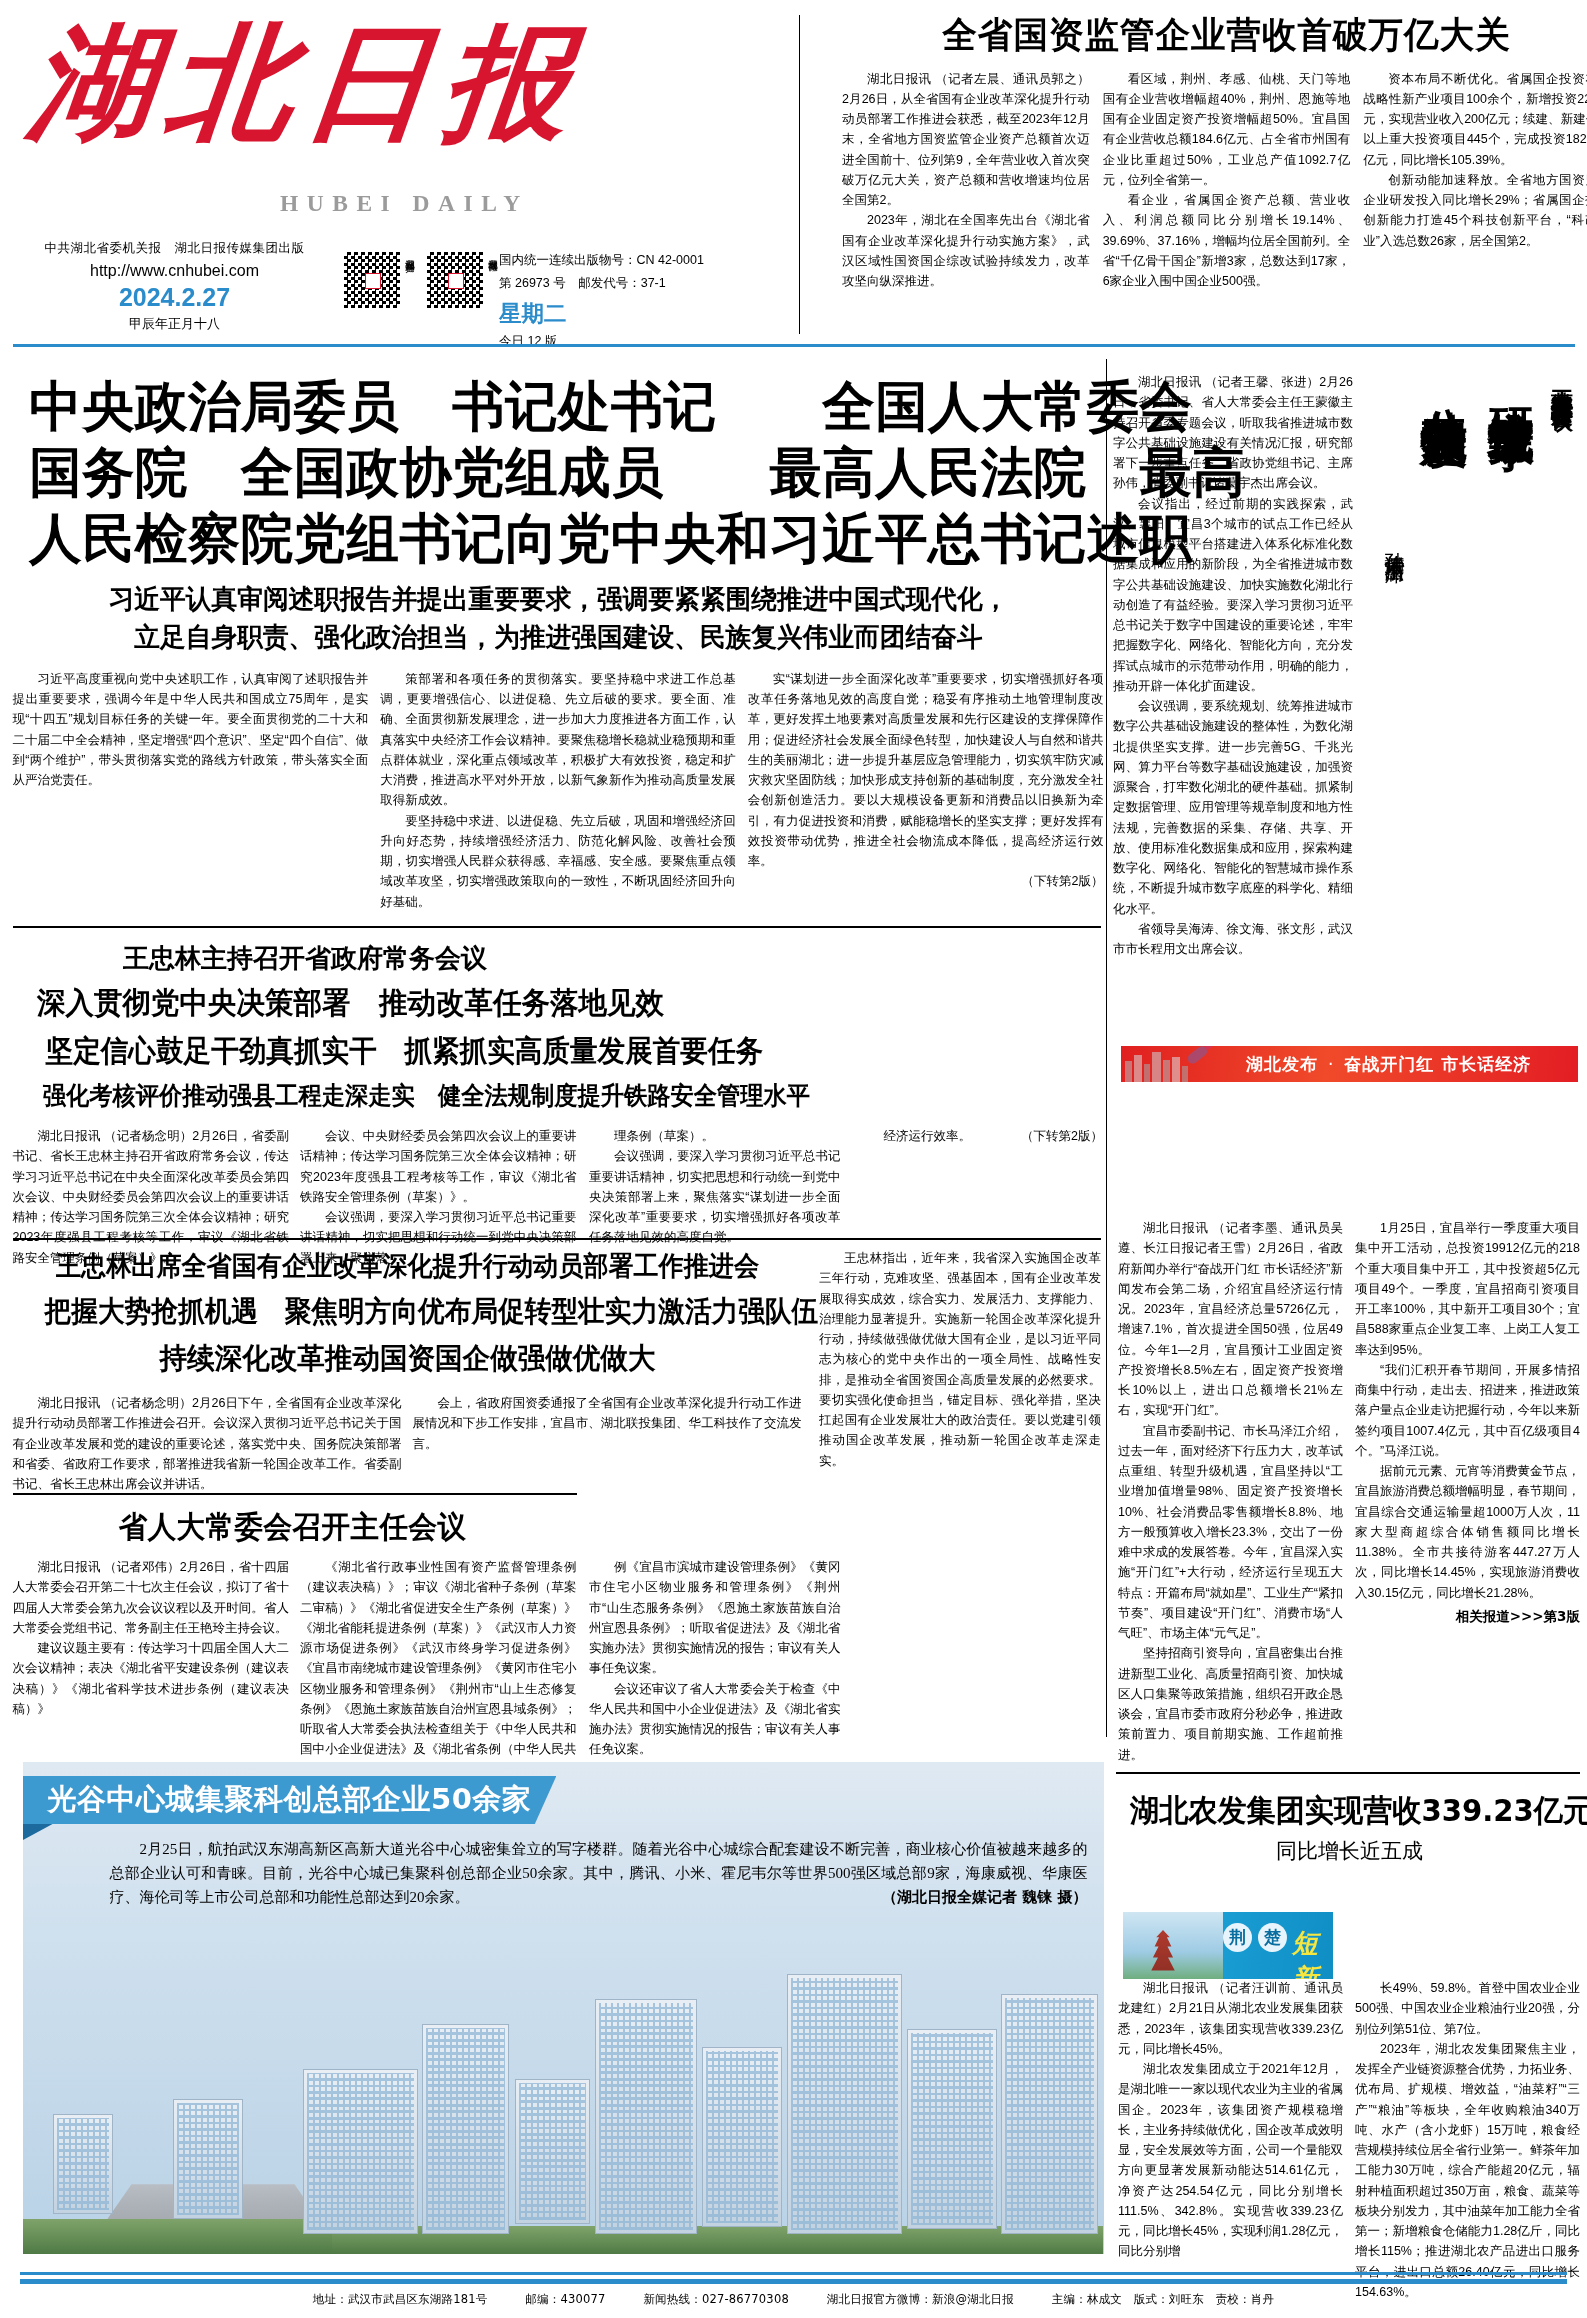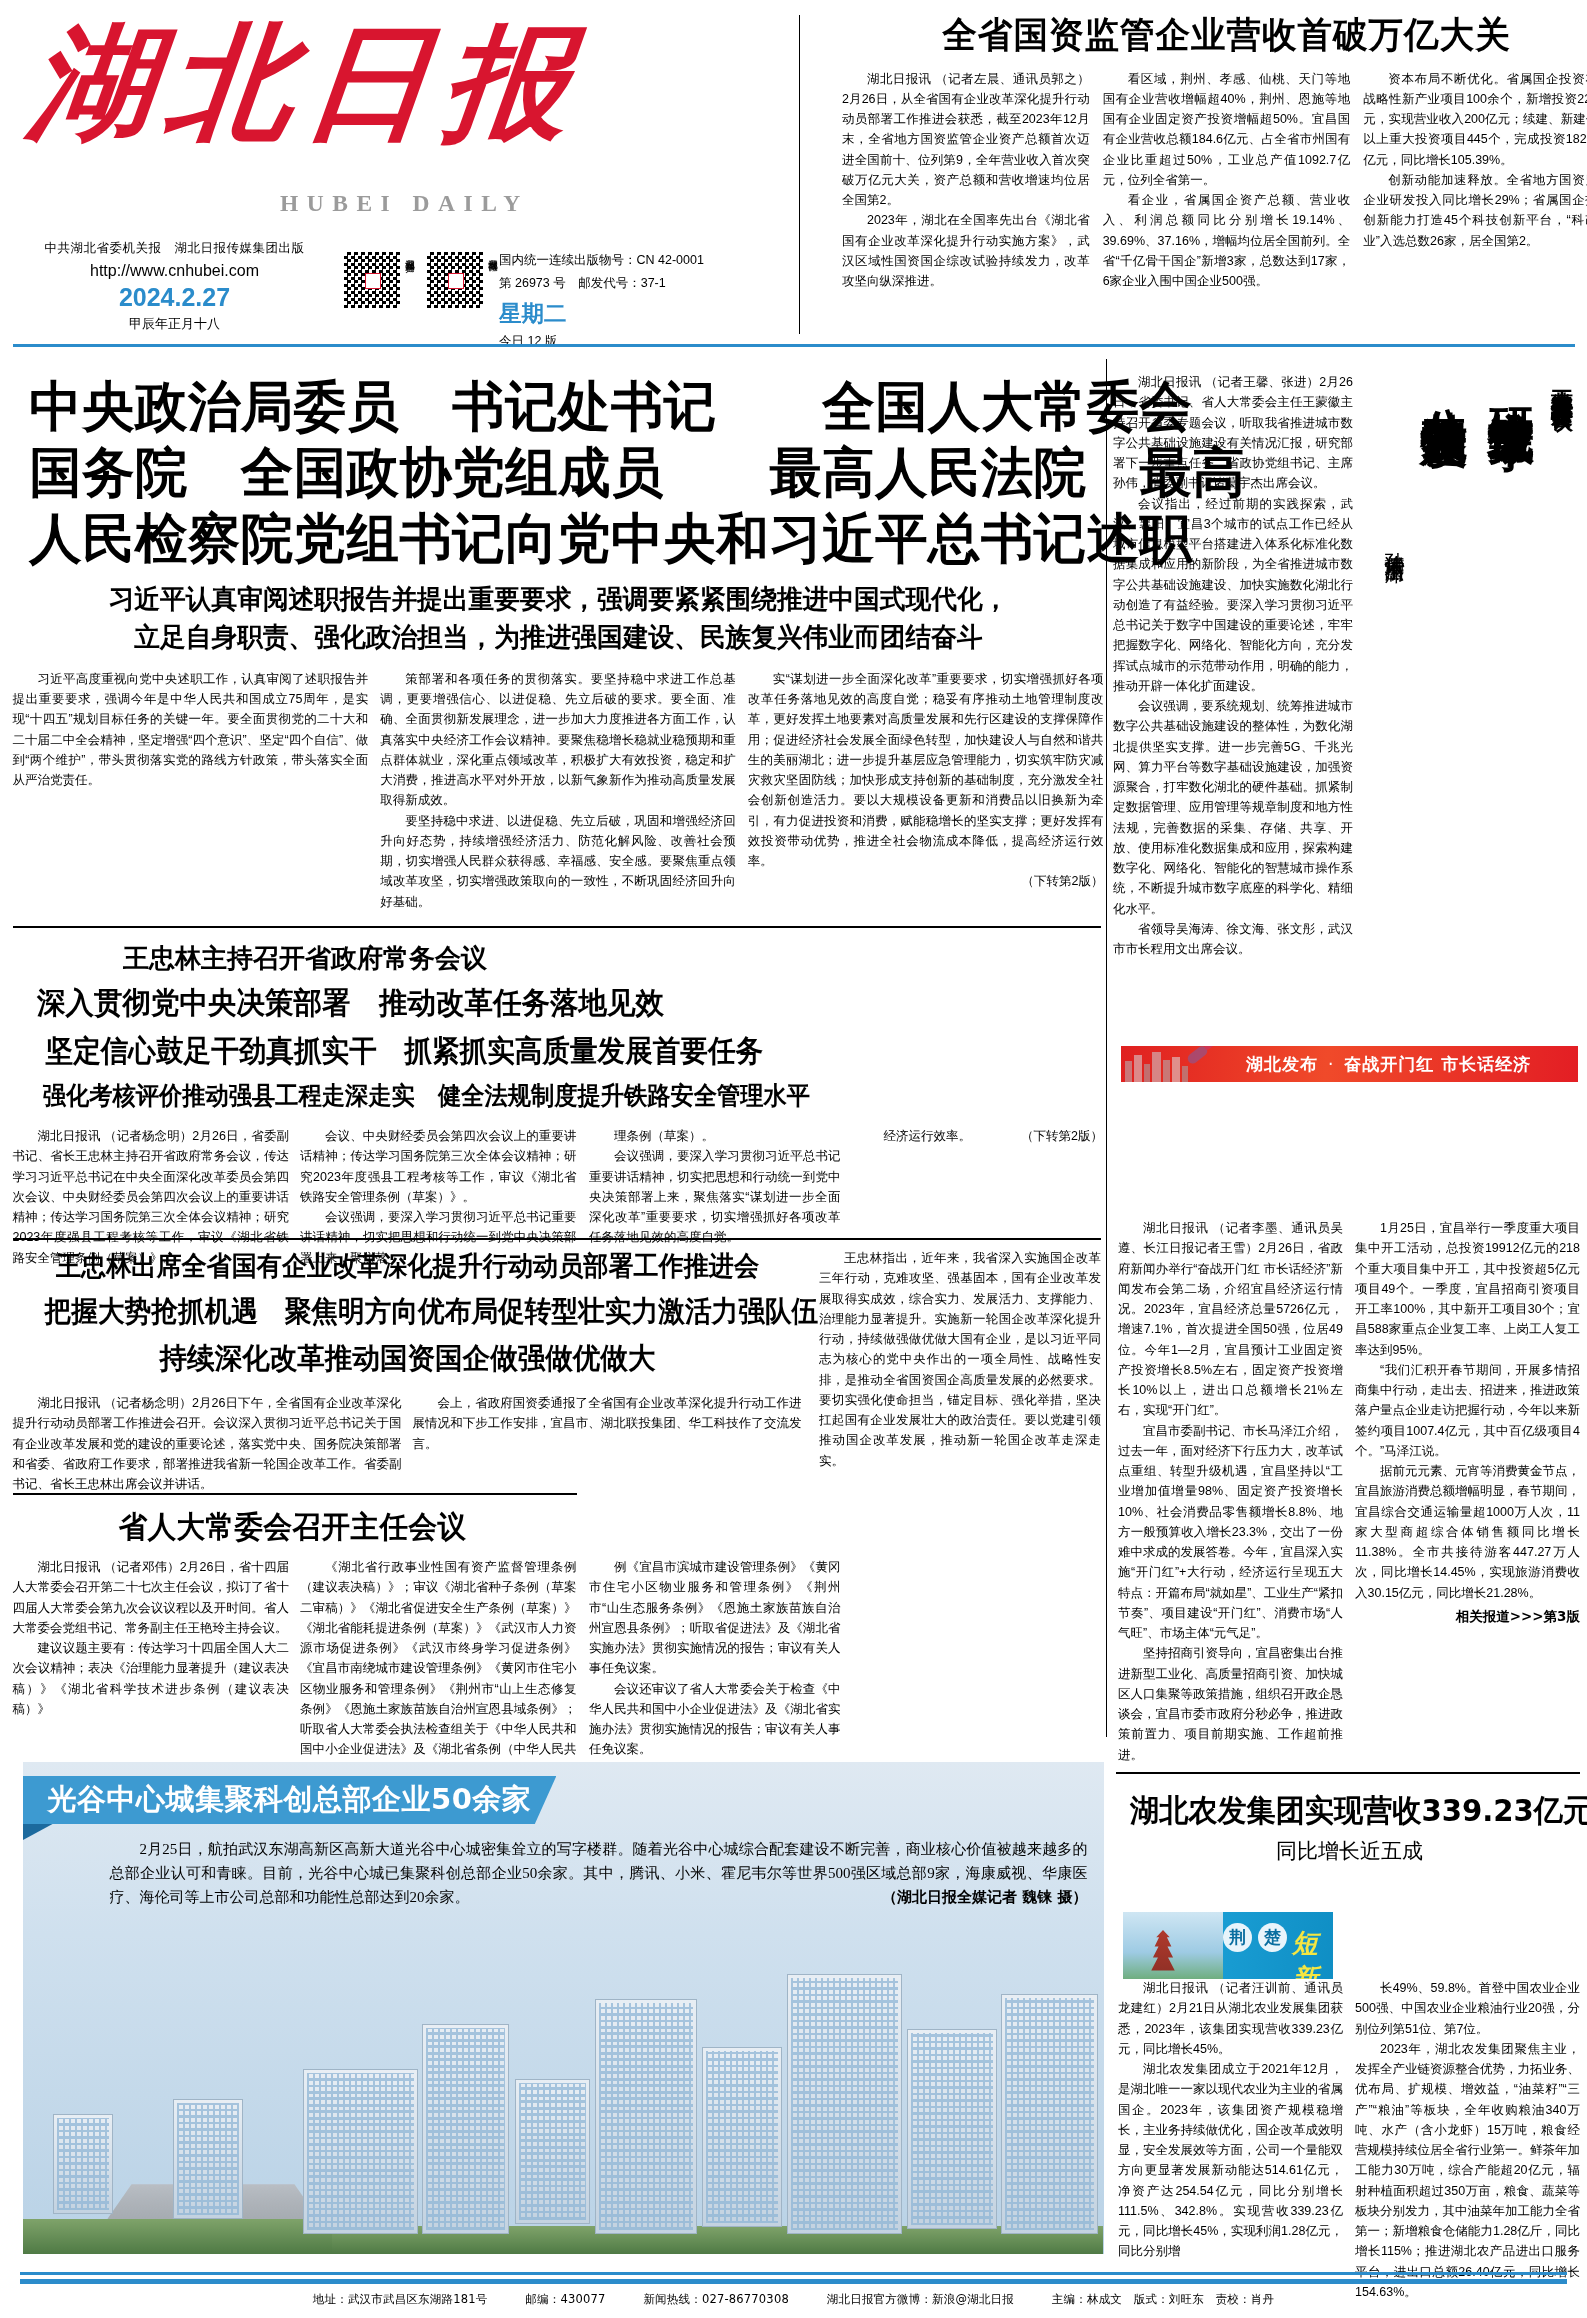--- a/index.html
+++ b/index.html
@@ -356,21 +356,21 @@
 
   <div class="hr-thin" style="left:12.5px;top:1493px;width:564px;height:1.5px;"></div>
 
   <div class="rendahead">
     <div class="rd-title">省人大常委会召开主任会议</div>
   </div>
 
   <div style="position:absolute;left:12.5px;top:1557px;width:564px;display:flex;gap:11px">
     <div class="bt" style="flex:1">
       <p>湖北日报讯 （记者邓伟）2月26日，省十四届人大常委会召开第二十七次主任会议，拟订了省十四届人大常委会第九次会议议程以及开时间。省人大常委会党组书记、常务副主任王艳玲主持会议。</p>
-      <p>建议议题主要有：传达学习十四届全国人大二次会议精神；表决《治理能力显著提升（建议表决稿）》《湖北省科学技术进步条例（建议表决稿）》</p>
+      <p>建议议题主要有：传达学习十四届全国人大二次会议精神；表决《湖北省平安建设条例（建议表决稿）》《湖北省科学技术进步条例（建议表决稿）》</p>
     </div>
     <div class="bt" style="flex:1">
       <p>《湖北省行政事业性国有资产监督管理条例（建议表决稿）》；审议《湖北省种子条例（草案二审稿）》《湖北省促进安全生产条例（草案）》《湖北省能耗提进条例（草案）》《武汉市人力资源市场促进条例》《武汉市终身学习促进条例》《宜昌市南绕城市建设管理条例》《黄冈市住宅小区物业服务和管理条例》《荆州市“山上生态修复条例》《恩施土家族苗族自治州宣恩县域条例》；听取省人大常委会执法检查组关于《中华人民共和国中小企业促进法》及《湖北省条例（中华人民共和国中小企业促进法》及《湖北省条例（中华人民共和国中小企业促进法》实施情况的报告；审议有关人事任免议案。</p>
     </div>
   </div>
 
   <div style="position:absolute;left:589px;top:1557px;width:514px;display:flex;gap:11px">
     <div class="bt" style="flex:1">
       <p>例《宜昌市滨城市建设管理条例》《黄冈市住宅小区物业服务和管理条例》《荆州市“山生态服务条例》《恩施土家族苗族自治州宣恩县条例》；听取省促进法》及《湖北省实施办法》贯彻实施情况的报告；审议有关人事任免议案。</p>
       <p>会议还审议了省人大常委会关于检查《中华人民共和国中小企业促进法》及《湖北省实施办法》贯彻实施情况的报告；审议有关人事任免议案。</p>

